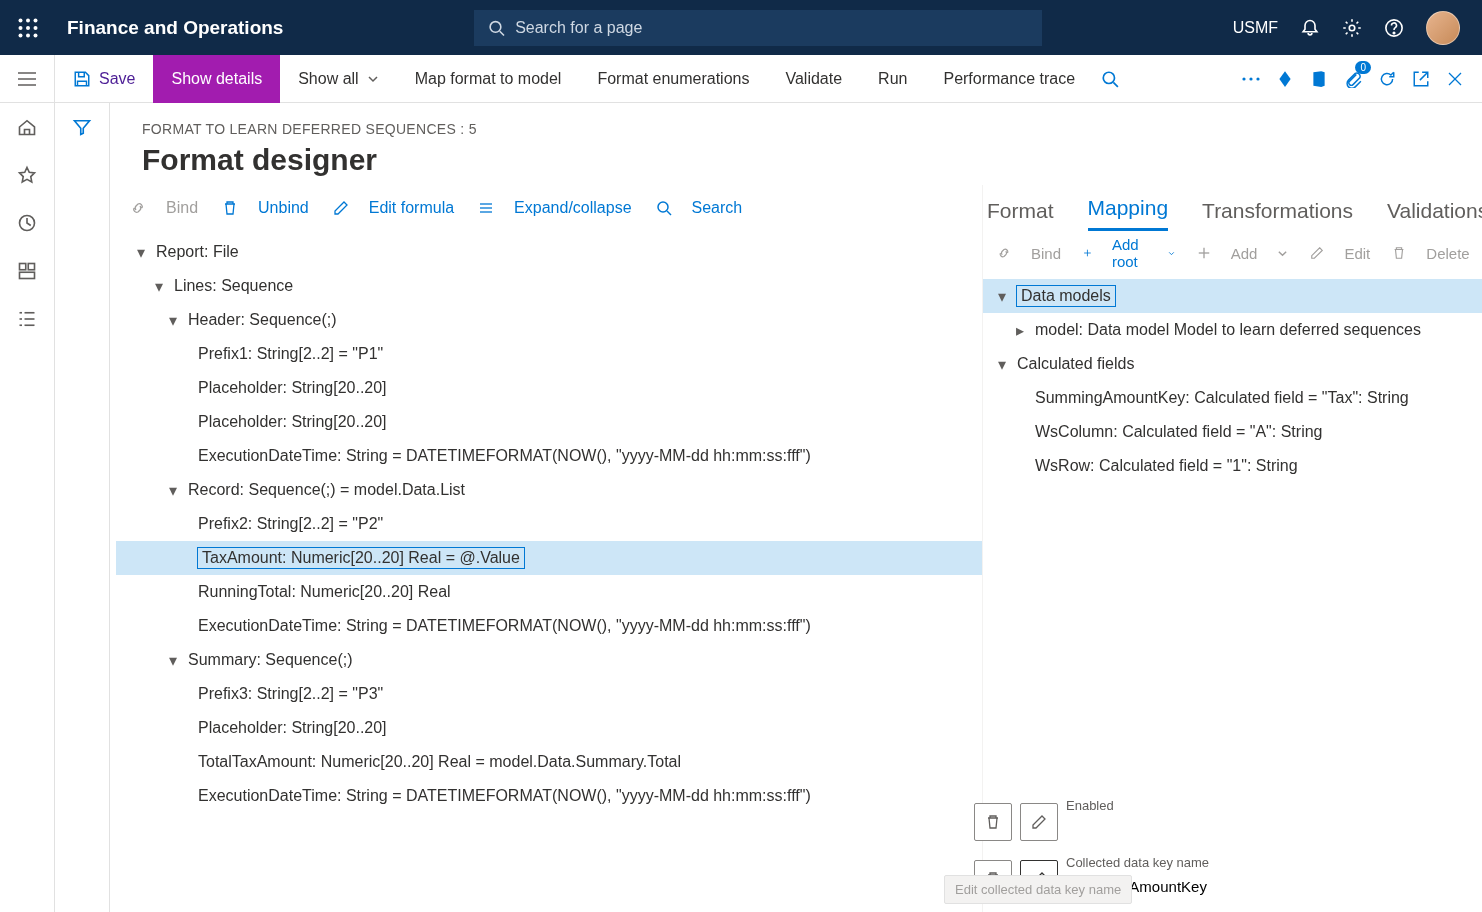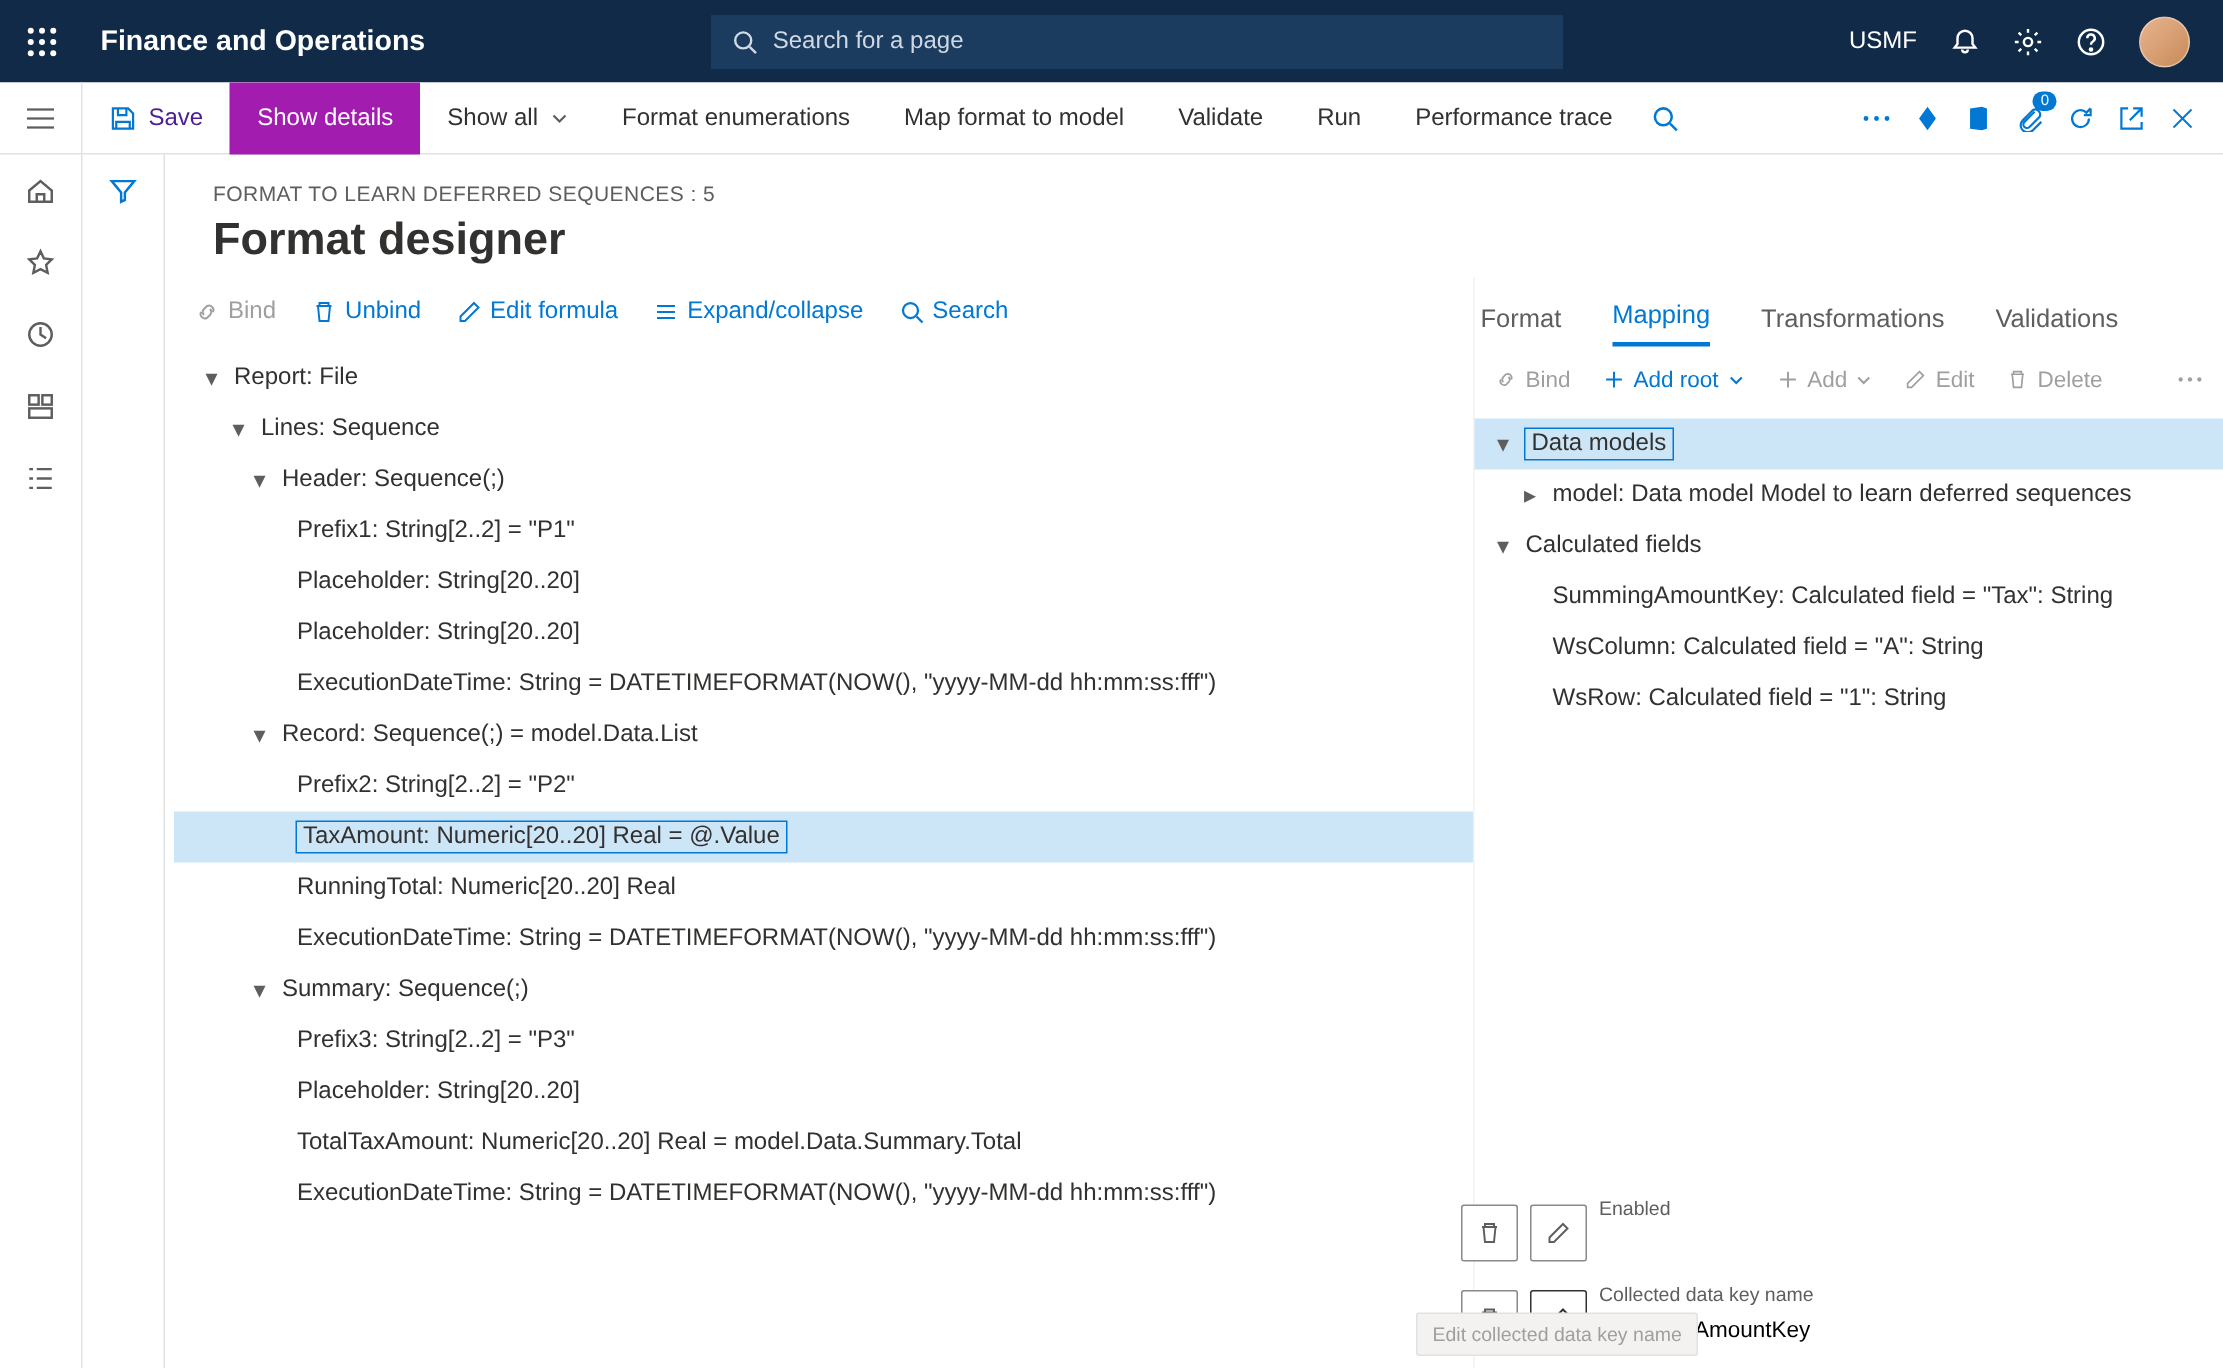--- a/index.html
+++ b/index.html
@@ -27,31 +27,31 @@
 .body{display:flex;height:809px}
 .lnav{width:55px;border-right:1px solid #e1e1e1;display:flex;flex-direction:column;align-items:center;padding-top:14px;gap:28px;color:#605e5c}
 .filtcol{width:55px;border-right:1px solid #e1e1e1;display:flex;justify-content:center;padding-top:14px;color:#0078d4}
 .main{flex:1;display:flex;flex-direction:column;overflow:hidden}
 .hdr{padding:18px 32px 8px 32px}
 .crumb{font-size:14px;color:#605e5c;letter-spacing:.3px}
 .ptitle{font-size:30px;font-weight:600;margin-top:6px}
 .panes{flex:1;display:flex;overflow:hidden}
 .leftp{flex:1;display:flex;flex-direction:column;padding-left:6px;overflow:hidden}
 .ltool{height:46px;display:flex;align-items:center;gap:4px;padding-left:4px}
-.tbtn{display:flex;align-items:center;gap:6px;padding:6px 10px;color:#0078d4;font-size:16px;cursor:pointer}
+.tbtn{display:flex;align-items:center;gap:20px;padding:6px 10px;color:#0078d4;font-size:16px;cursor:pointer}
 .tbtn.dis{color:#a19f9d;cursor:default}
 .tree{flex:1;overflow:auto;padding:4px 0 40px 0}
 .tn{display:flex;align-items:center;height:34px;font-size:16px;color:#323130}
 .tn .tw{width:18px;display:inline-flex;justify-content:center;color:#605e5c;margin-right:6px}
 .tn.sel{background:#cde6f7}
 .tn.sel .lbl{outline:1px solid #0078d4;padding:1px 4px}
 .bold{font-weight:400}
 .rightp{width:500px;display:flex;flex-direction:column;border-left:1px solid #f3f2f1}
 .rtabs{height:46px;display:flex;align-items:flex-end;gap:34px;padding:0 4px}
-.rtab{font-size:17px;color:#605e5c;padding-bottom:8px;cursor:pointer}
+.rtab{font-size:21px;color:#605e5c;padding-bottom:8px;cursor:pointer}
 .rtab.act{color:#0078d4;border-bottom:3px solid #0078d4;font-weight:400}
 .rtool{height:44px;display:flex;align-items:center;gap:2px;padding-left:4px}
 .rtool .tbtn{font-size:15px}
 .rtree{flex:1;padding-top:4px}
 .rtn{display:flex;align-items:center;height:34px;font-size:16px;padding-left:8px}
 .rtn .tw{width:18px;display:inline-flex;justify-content:center;color:#605e5c;margin-right:6px}
 .rtn.hl{background:#cde6f7}
 .rtn.hl .lbl{outline:1px solid #0078d4;padding:1px 4px}
 .bp{position:absolute;right:18px;bottom:0;width:490px}
 .brow{display:flex;align-items:center;gap:8px;margin-bottom:10px;position:relative}
@@ -126,24 +126,24 @@
   <div class="abtn primary">
       <span>Show details</span>
     </div>
   <div class="abtn">
     <span>Show all</span>
     <svg width="12" height="12" viewBox="0 0 12 12" fill="none" stroke="#605e5c" stroke-width="1.5">
         <path d="M2 4l4 4 4-4"></path>
       </svg>
   </div>
   <div class="abtn">
+      <span>Map format to model</span>
+    </div>
+  <div class="abtn">
       <span>Format enumerations</span>
-    </div>
-  <div class="abtn">
-      <span>Map format to model</span>
     </div>
   <div class="abtn">
       <span>Validate</span>
     </div>
   <div class="abtn">
       <span>Run</span>
     </div>
   <div class="abtn">
       <span>Performance trace</span>
     </div>

